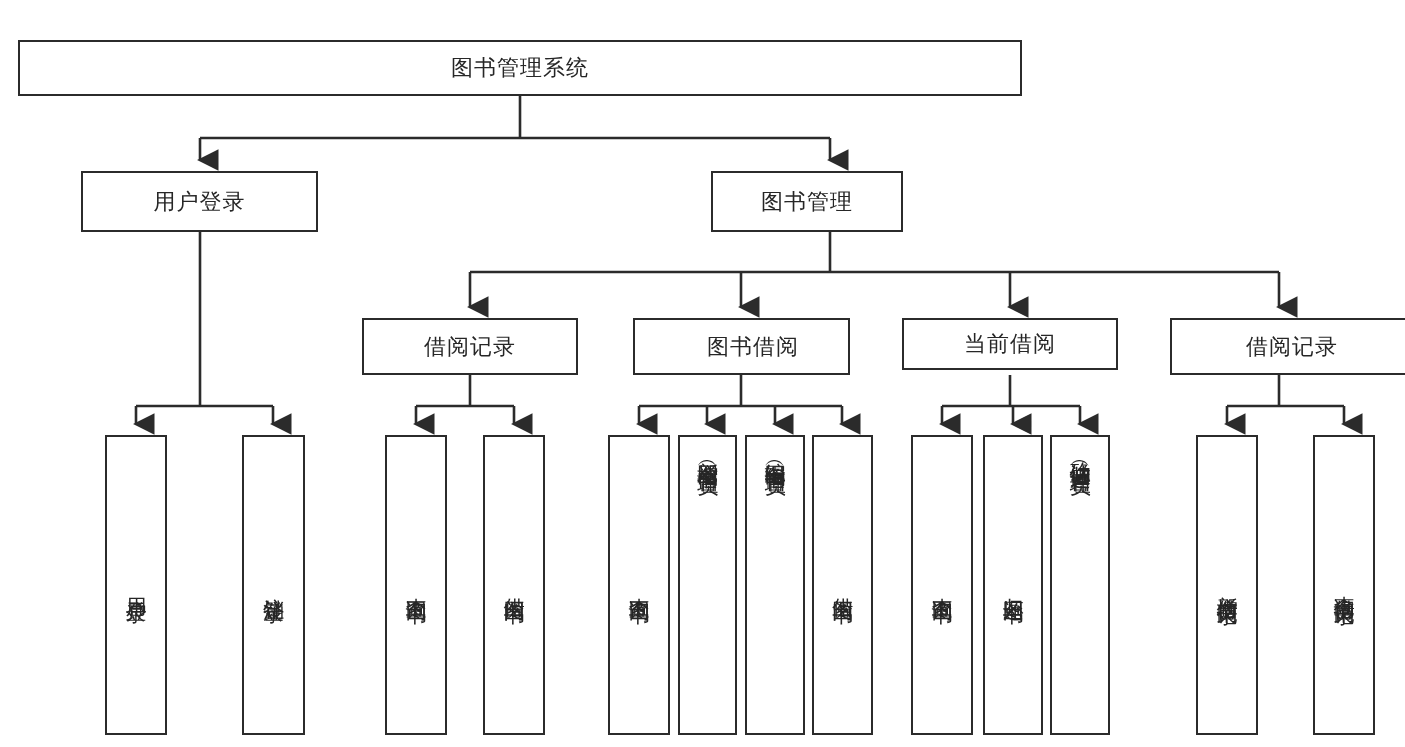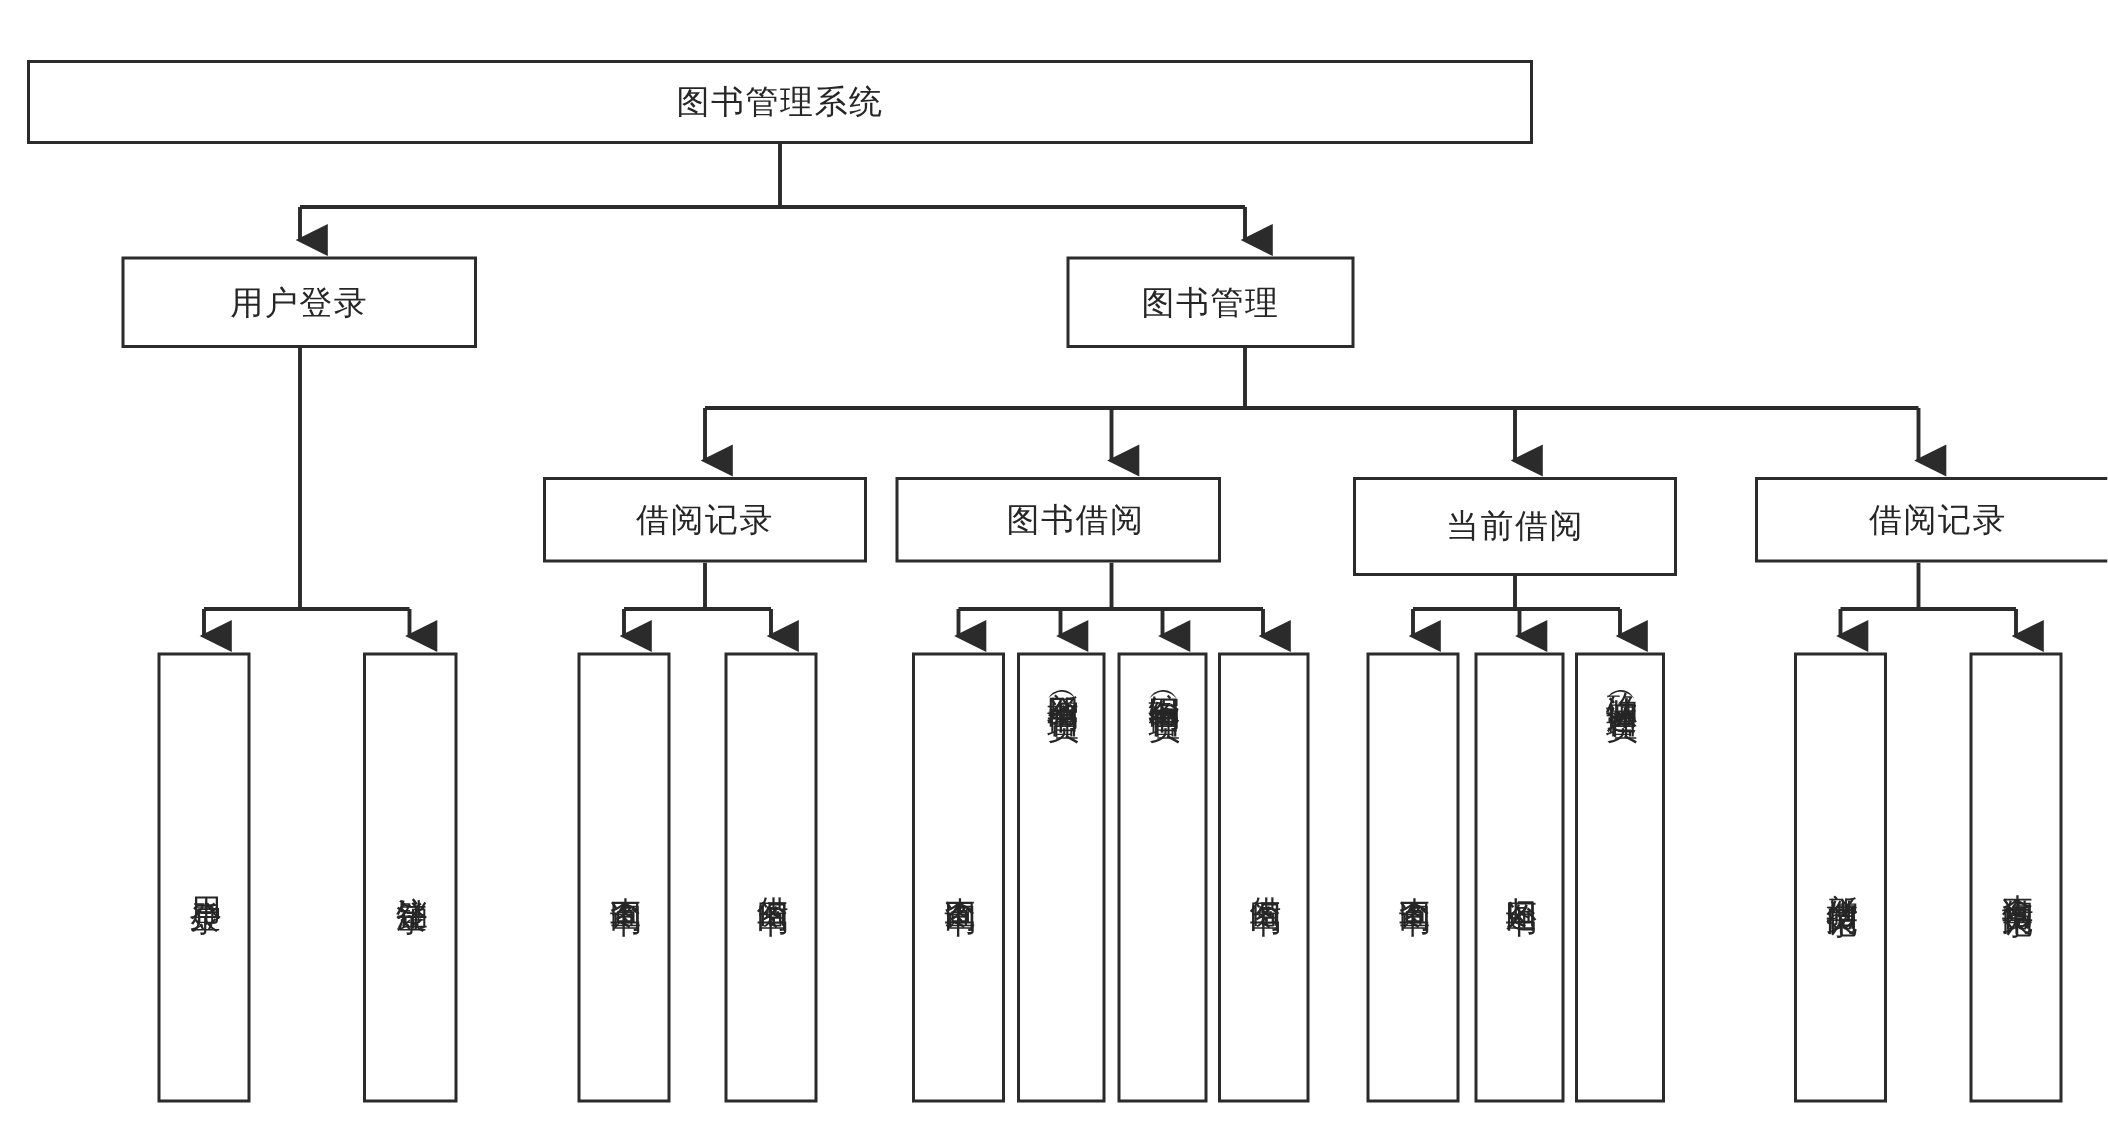--- a/index.html
+++ b/index.html
@@ -138,24 +138,24 @@
   <div class="node h" id="n-l1-0" style="left: 81px; top: 171px; width: 237px; height: 61px;">
     <span class="lbl">用户登录</span>
   </div>
   <div class="node h" id="n-l1-1" style="left: 711px; top: 171px; width: 192px; height: 61px; align-items: center;">
     <span class="lbl">图书管理</span>
   </div>
 
   <div class="node h" id="n-l2-0" style="left: 362px; top: 318px; width: 216px; height: 57px;">
     <span class="lbl">借阅记录</span>
   </div>
-  <div class="node h" id="n-l2-1" style="left: 597px; top: 318px; width: 217px; height: 57px; padding-left: 23px;">
+  <div class="node h" id="n-l2-1" style="left: 633px; top: 318px; width: 217px; height: 57px; padding-left: 23px;">
     <span class="lbl">图书借阅</span>
   </div>
-  <div class="node h" id="n-l2-2" style="left: 902px; top: 318px; width: 216px; height: 66px;">
+  <div class="node h" id="n-l2-2" style="left: 902px; top: 318px; width: 216px; height: 52px;">
     <span class="lbl">当前借阅</span>
   </div>
   <div class="node h" id="n-l2-3" style="left: 1170px; top: 318px; width: 244px; height: 57px;">
     <span class="lbl">借阅记录</span>
   </div>
 
   <div class="node v mid" id="n-lf-0" style="left: 105px; top: 435px; width: 62px; height: 300px;">
     <span class="lbl">用户登录</span>
   </div>
   <div class="node v mid" id="n-lf-1" style="left: 242px; top: 435px; width: 63px; height: 300px;">

